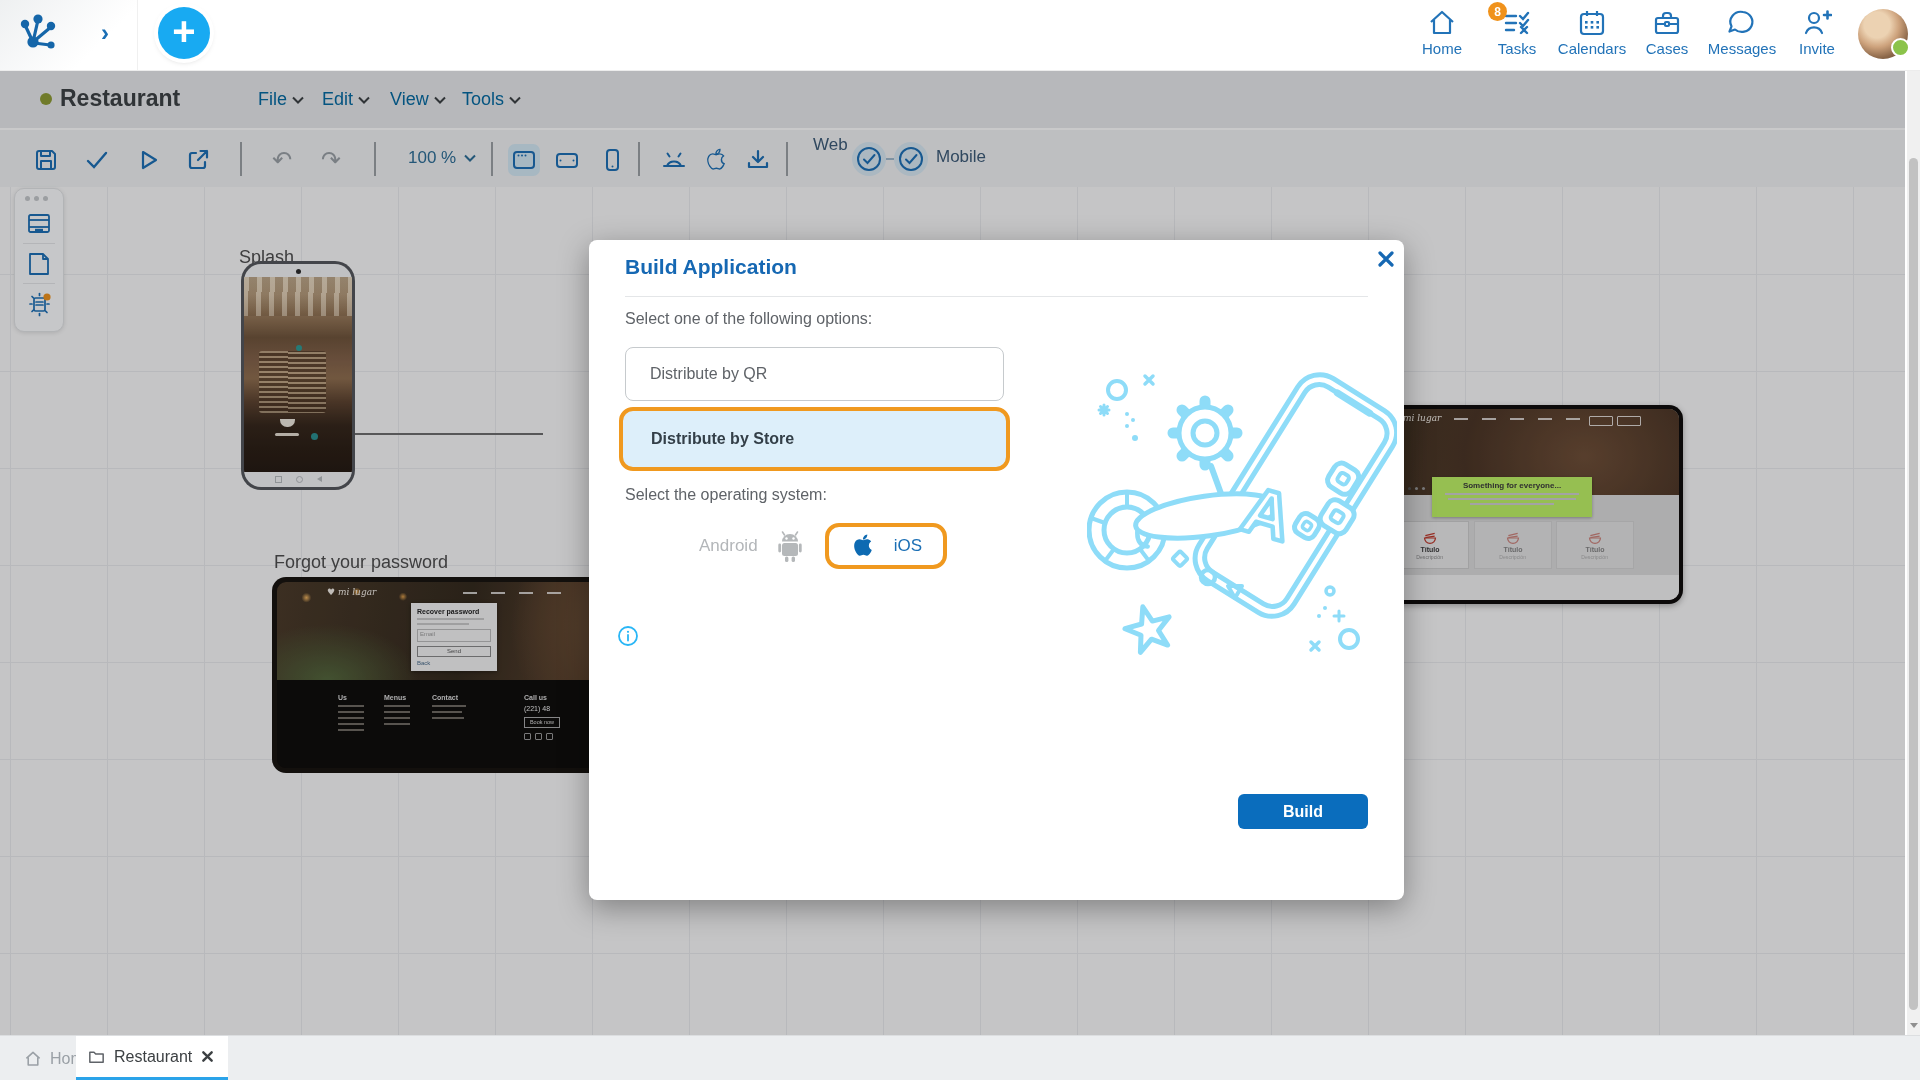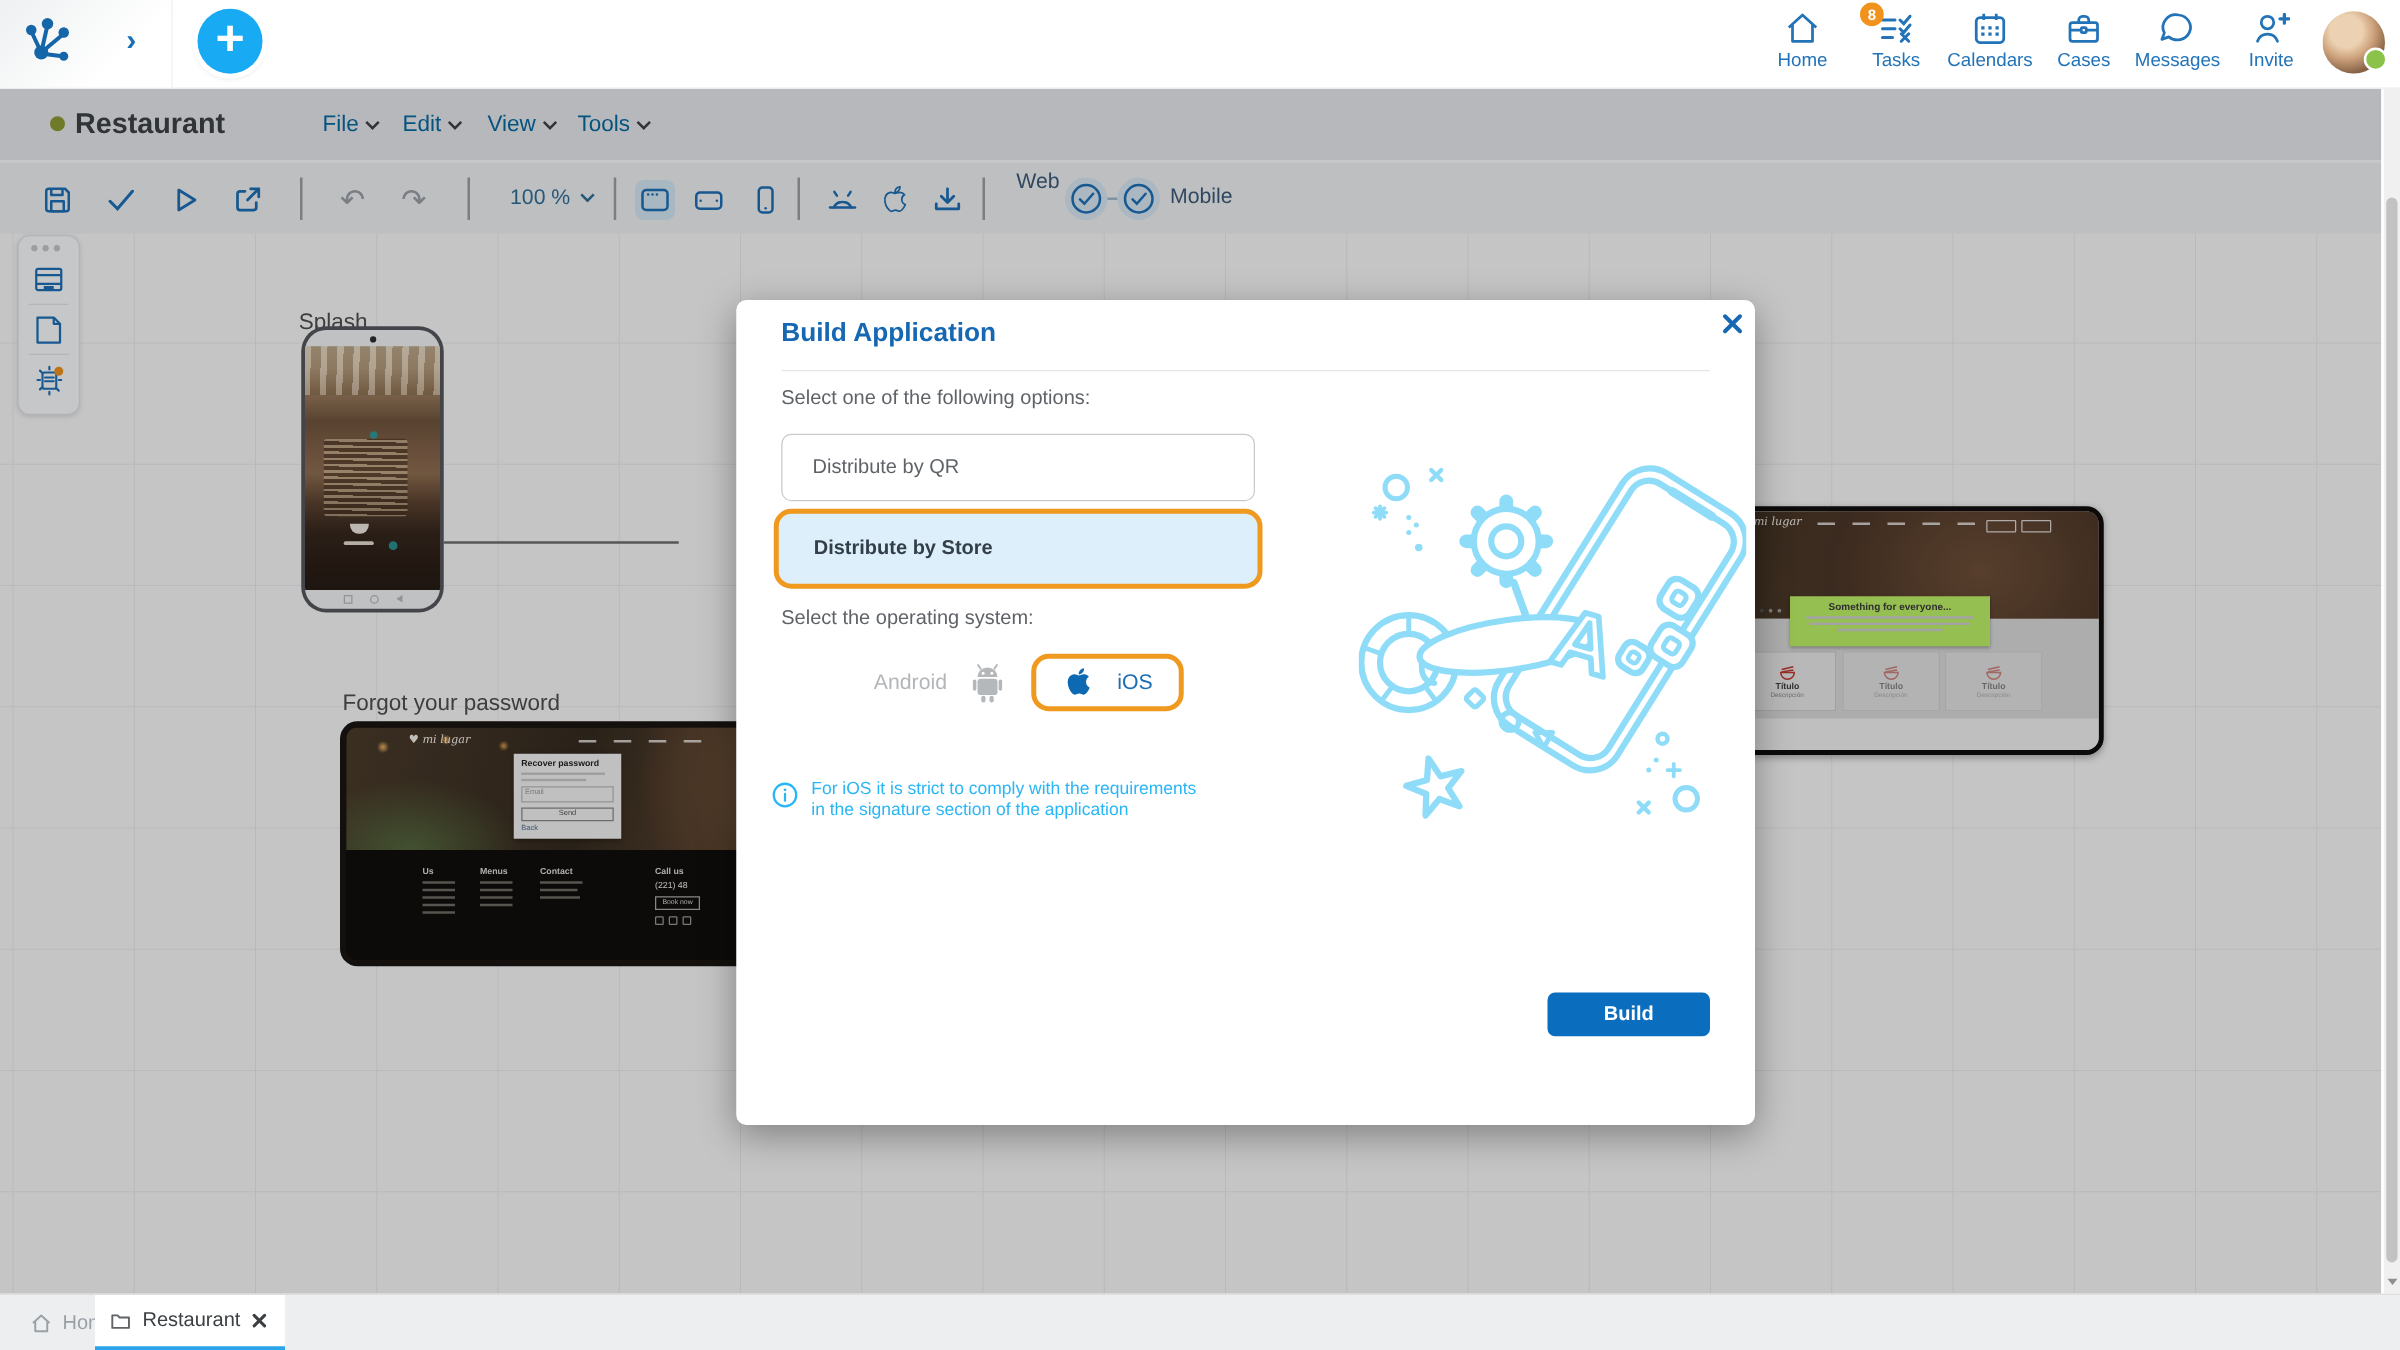--- a/index.html
+++ b/index.html
@@ -646,24 +646,20 @@
       <span>iOS</span>
     </div>
 
     <div class="abs" id="info-ic">
       <svg width="22" height="22" viewBox="0 0 22 22" fill="none" stroke="#29b6f6" stroke-width="1.8">
         <circle cx="11" cy="11" r="9"></circle>
         <line x1="11" y1="10" x2="11" y2="15.5" stroke-linecap="round"></line>
         <circle cx="11" cy="6.8" r="1.1" fill="#29b6f6" stroke="none"></circle>
       </svg>
     </div>
-    <div class="abs" id="info-txt">
-      <div>For iOS it is strict to comply with the requirements</div>
-      <div>in the signature section of the application</div>
-    </div>
 
     <div class="abs" id="build-btn">Build</div>
 
     <div class="abs" id="illus">
       <svg width="310" height="320" viewBox="0 0 310 320" fill="none" stroke="#8edcf8" stroke-width="5" stroke-linecap="round" stroke-linejoin="round">
 
         <g transform="rotate(32 208 137)">
           <rect x="153" y="18" width="112" height="238" rx="26" fill="#fff"></rect>
           <rect x="162" y="28" width="94" height="218" rx="17" fill="#fff"></rect>
           <path d="M190 28 h38" stroke-width="7"></path>

